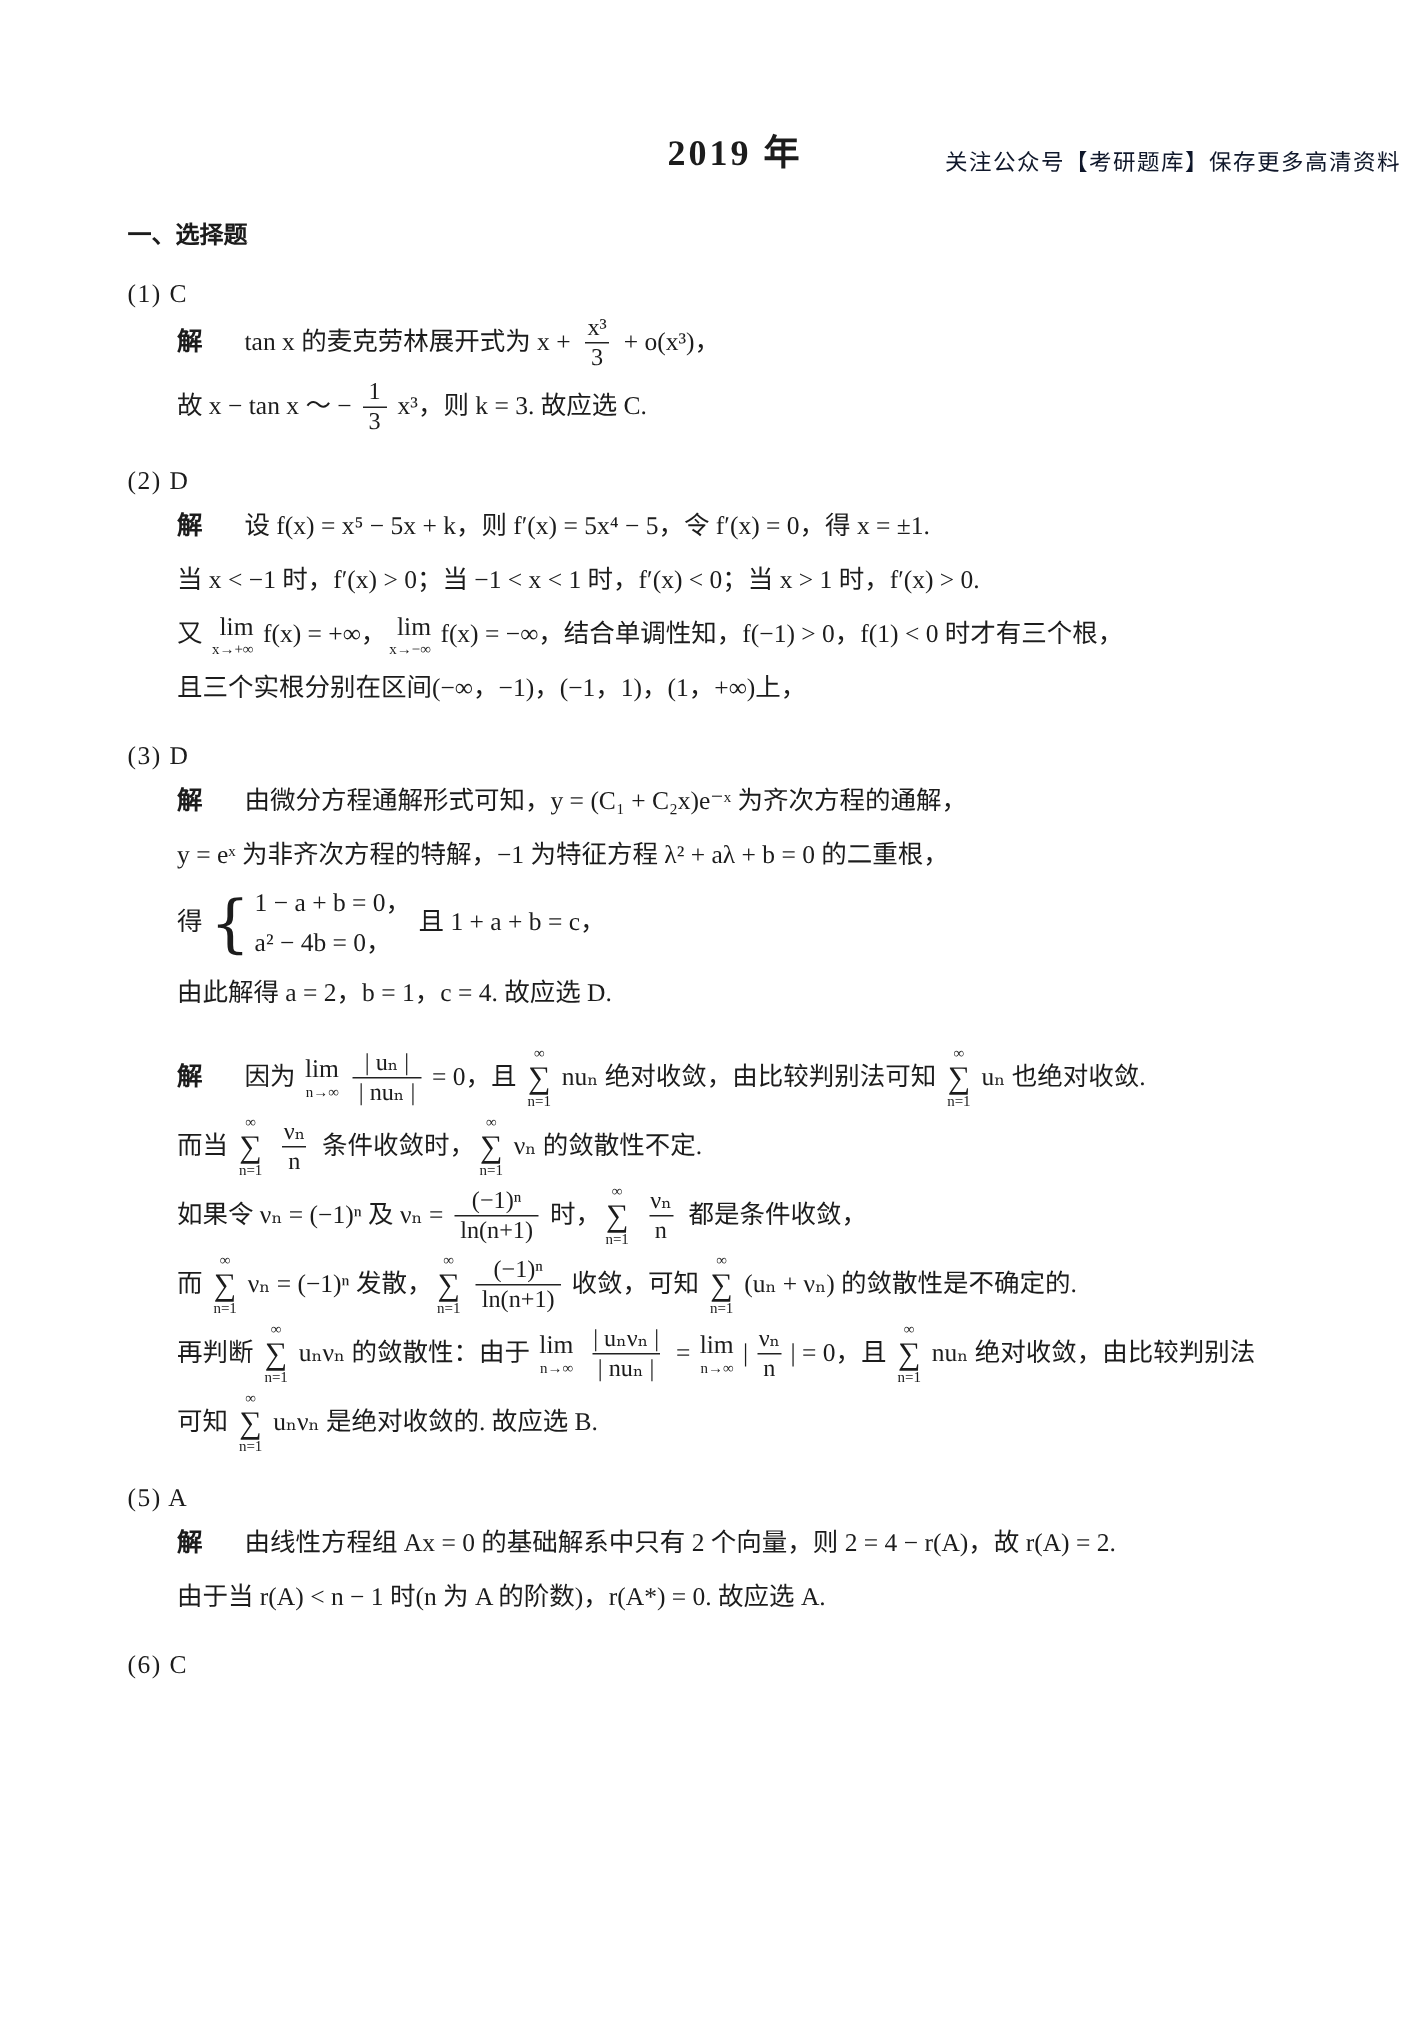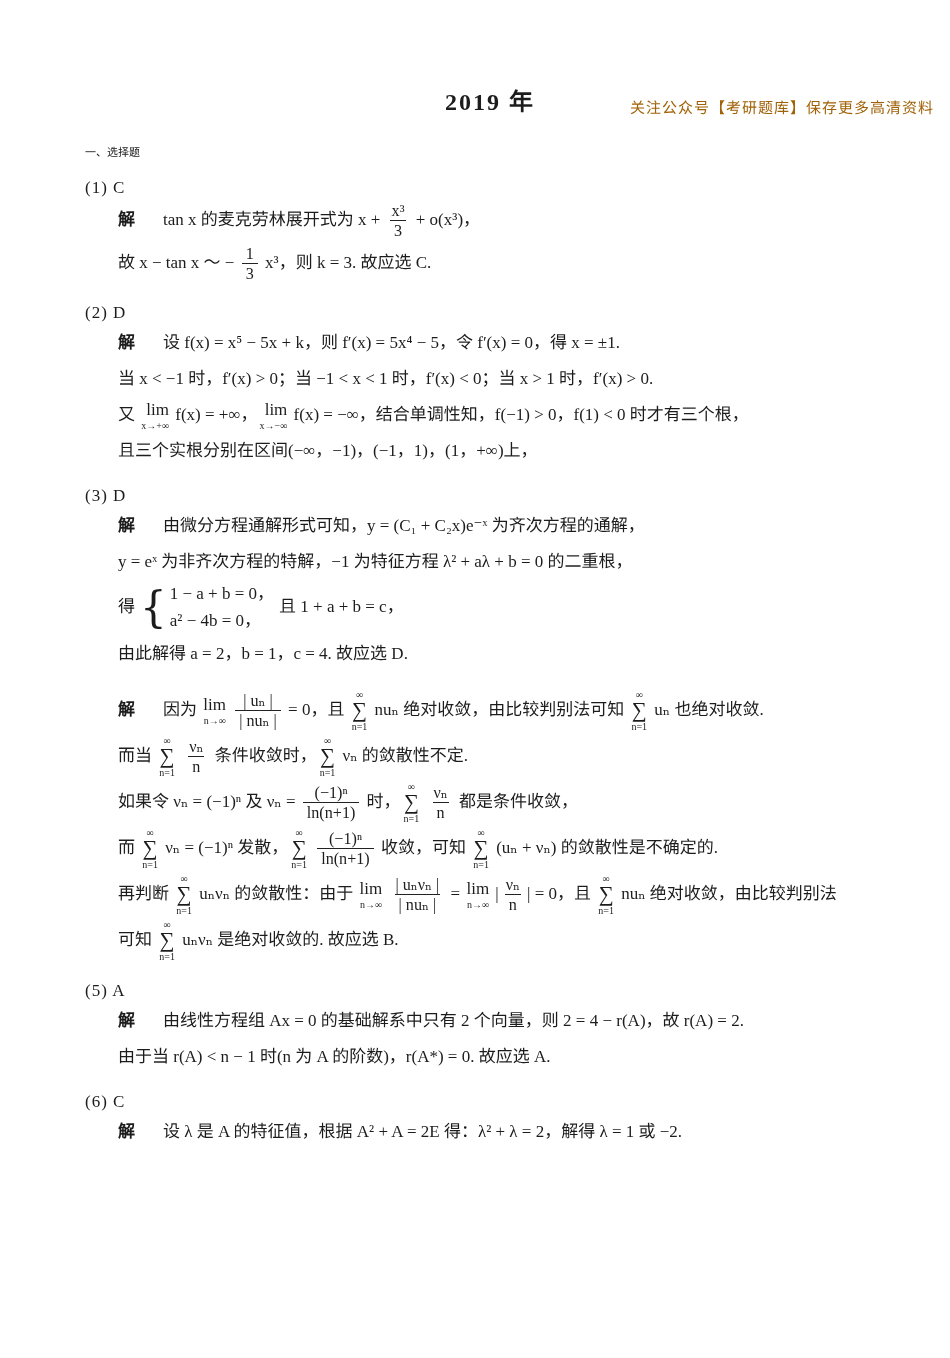--- a/index.html
+++ b/index.html
@@ -6,32 +6,32 @@
   .page{
     position:relative;
     width:950px;min-height:1358px;box-sizing:border-box;
     font-family:"Liberation Serif","DejaVu Serif",serif;
     color:#1c1c1c;font-size:17px;
     padding:0 55px 40px 85px;
   }
   .watermark{
     position:absolute;top:14px;right:16px;
     font-family:"Liberation Sans","DejaVu Sans",sans-serif;
-    font-size:15px;color:#a16207;letter-spacing:1px;
+    font-size:15px;color:#0f172a;letter-spacing:1px;
   }
   .title{
     margin:82px 0 0;text-align:center;
     font-size:24px;font-weight:bold;letter-spacing:2px;
   }
   .subtitle{
     margin:10px 0 0;text-align:center;
     font-size:27px;font-weight:bold;letter-spacing:2px;
   }
   .section-heading{
-    margin:26px 0 4px;font-size:11px;font-weight:normal;
+    margin:26px 0 4px;font-size:16px;font-weight:bold;
   }
   .problem{margin-top:19px;}
   .pnum{font-size:17px;margin:6px 0 2px;letter-spacing:1px;}
   .sol{padding-left:33px;}
   .line{margin:3px 0;line-height:1.95;}
   .jie{font-weight:bold;margin-right:28px;}
   .run{white-space:pre-wrap;}
   
   .frac{display:inline-flex;flex-direction:column;align-items:center;
         vertical-align:middle;margin:0 3px;line-height:1.2;font-size:0.95em;}
@@ -235,20 +235,15 @@
         <span class="jie">解</span><span class="richline"><span class="run">由线性方程组 Ax = 0 的基础解系中只有 2 个向量，则 2 = 4 − r(A)，故 r(A) = 2.</span></span>
       </div>
       <div class="line">
         <span class="richline"><span class="run">由于当 r(A) &lt; n − 1 时(n 为 A 的阶数)，r(A*) = 0. 故应选 A.</span></span>
       </div>
     </div>
   </section>
 
   <section class="problem">
     <div class="pnum">(6) C</div>
-    <div class="sol">
-      <div class="line">
-        <span class="jie">解</span><span class="richline"><span class="run">设 λ 是 A 的特征值，根据 A² + A = 2E 得：λ² + λ = 2，解得 λ = 1 或 −2.</span></span>
-      </div>
-    </div>
   </section>
 
 </div>
 
 </body></html>

